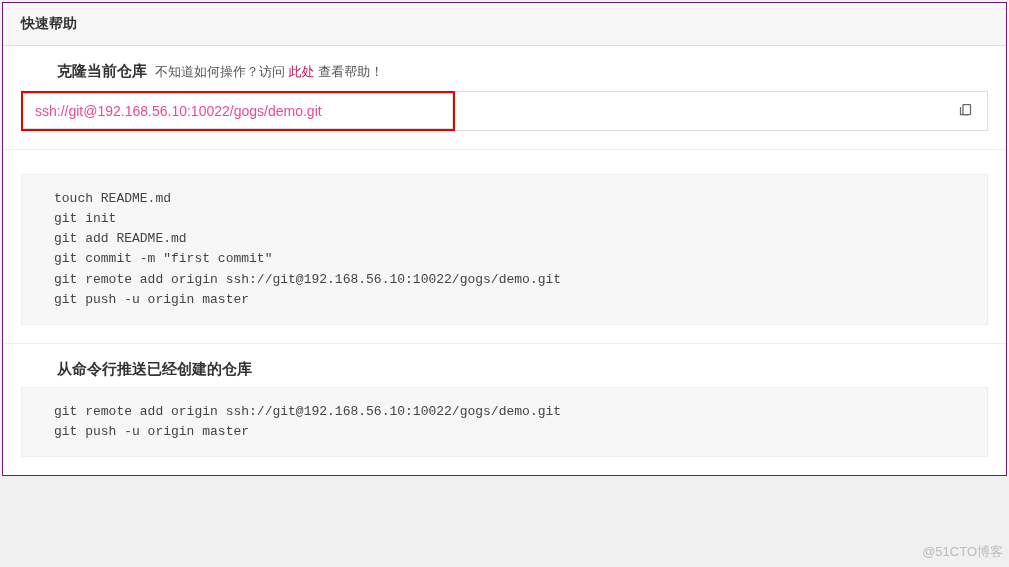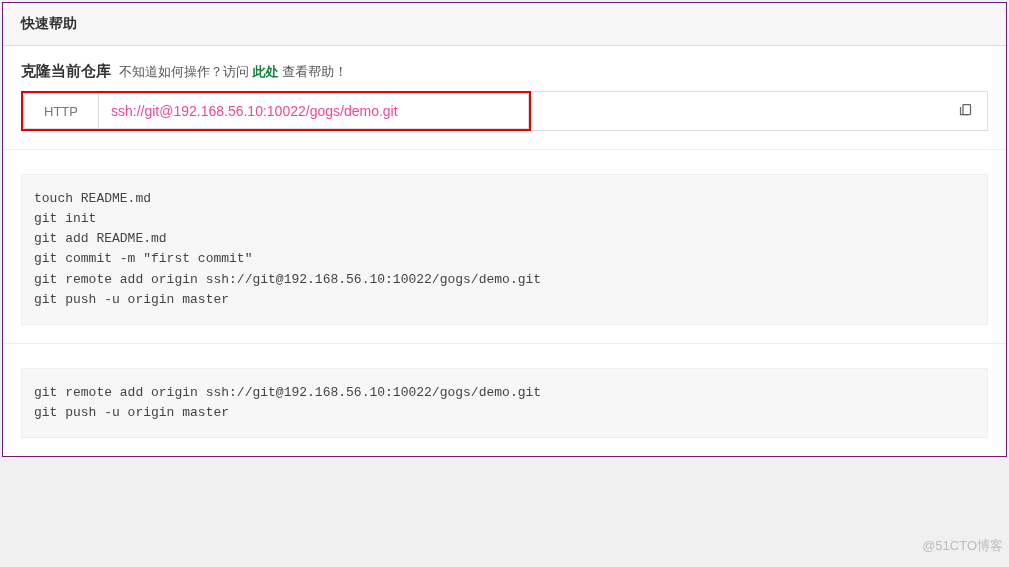--- a/index.html
+++ b/index.html
@@ -25,28 +25,29 @@
     }
     .section {
       padding: 16px 18px 18px 18px;
     }
     .divider { border-top:1px solid #eee; }
     .section-title {
       font-weight: bold;
       font-size: 15px;
       margin-bottom: 10px;
       display:inline;
+      margin-left:36px;
     }
     .section-sub {
       font-weight: normal;
       font-size: 13px;
       color:#555;
       margin-left:4px;
     }
-    .section-sub a { color:#15803d; text-decoration:none; cursor:pointer;font-weight:bold; }
+    .section-sub a { color:#be185d; text-decoration:none; cursor:pointer; }
     .clone-row {
       display:flex;
       align-items:stretch;
       margin-top:10px;
     }
     .highlight-box {
       display:flex;
       border:2px solid #e60000;
       flex:0 0 auto;
     }
@@ -82,33 +83,33 @@
       width:44px;
       display:flex;
       align-items:center;
       justify-content:center;
       cursor:pointer;
       color:#666;
     }
     .codeblock {
       background:#f7f7f7;
       border:1px solid #eee;
-      padding:14px 12px;
+      padding:14px 32px;
       font-family: Consolas, "Courier New", monospace;
       font-size:13px;
       line-height:1.55;
       color:#444;
       white-space:pre;
       margin-top:8px;
     }
     .heading-row { margin-bottom:6px; }
     .watermark {
       position:absolute;
       right:6px;
-      bottom:12px;
+      bottom:6px;
       color:#bcbcbc;
       font-size:13px;
     }
   </style>
 </head>
 <body>
 
 <div class="panel">
   <div class="panel-header">
     <span>快速帮助</span>
@@ -117,21 +118,20 @@
   <div class="section">
     <div class="heading-row">
       <span class="section-title">克隆当前仓库</span>
       <span class="section-sub">
         <span>不知道如何操作？访问 </span><a>此处</a><span> 查看帮助！</span>
       </span>
     </div>
 
     <div class="clone-row">
       <div class="highlight-box">
-        <div class="tab">HTTP</div>
         <div class="url-cell">ssh://git@192.168.56.10:10022/gogs/demo.git</div>
       </div>
       <div class="spacer"></div>
       <div class="copy-btn">
         <span>
           <svg width="15" height="15" viewBox="0 0 24 24" fill="none" stroke="currentColor" stroke-width="2">
             <rect x="8" y="4" width="12" height="16" rx="1"></rect>
             <path d="M4 8v12h12"></path>
           </svg>
         </span>
@@ -146,18 +146,19 @@
 git init
 git add README.md
 git commit -m "first commit"
 git remote add origin ssh://git@192.168.56.10:10022/gogs/demo.git
 git push -u origin master</div>
   </div>
 
   <div class="divider"></div>
 
   <div class="section">
+    <div class="section-title">从命令行推送已经创建的仓库</div>
     <div class="codeblock">git remote add origin ssh://git@192.168.56.10:10022/gogs/demo.git
 git push -u origin master</div>
   </div>
 </div>
 
 <div class="watermark">@51CTO博客</div>
 
 </body></html>

